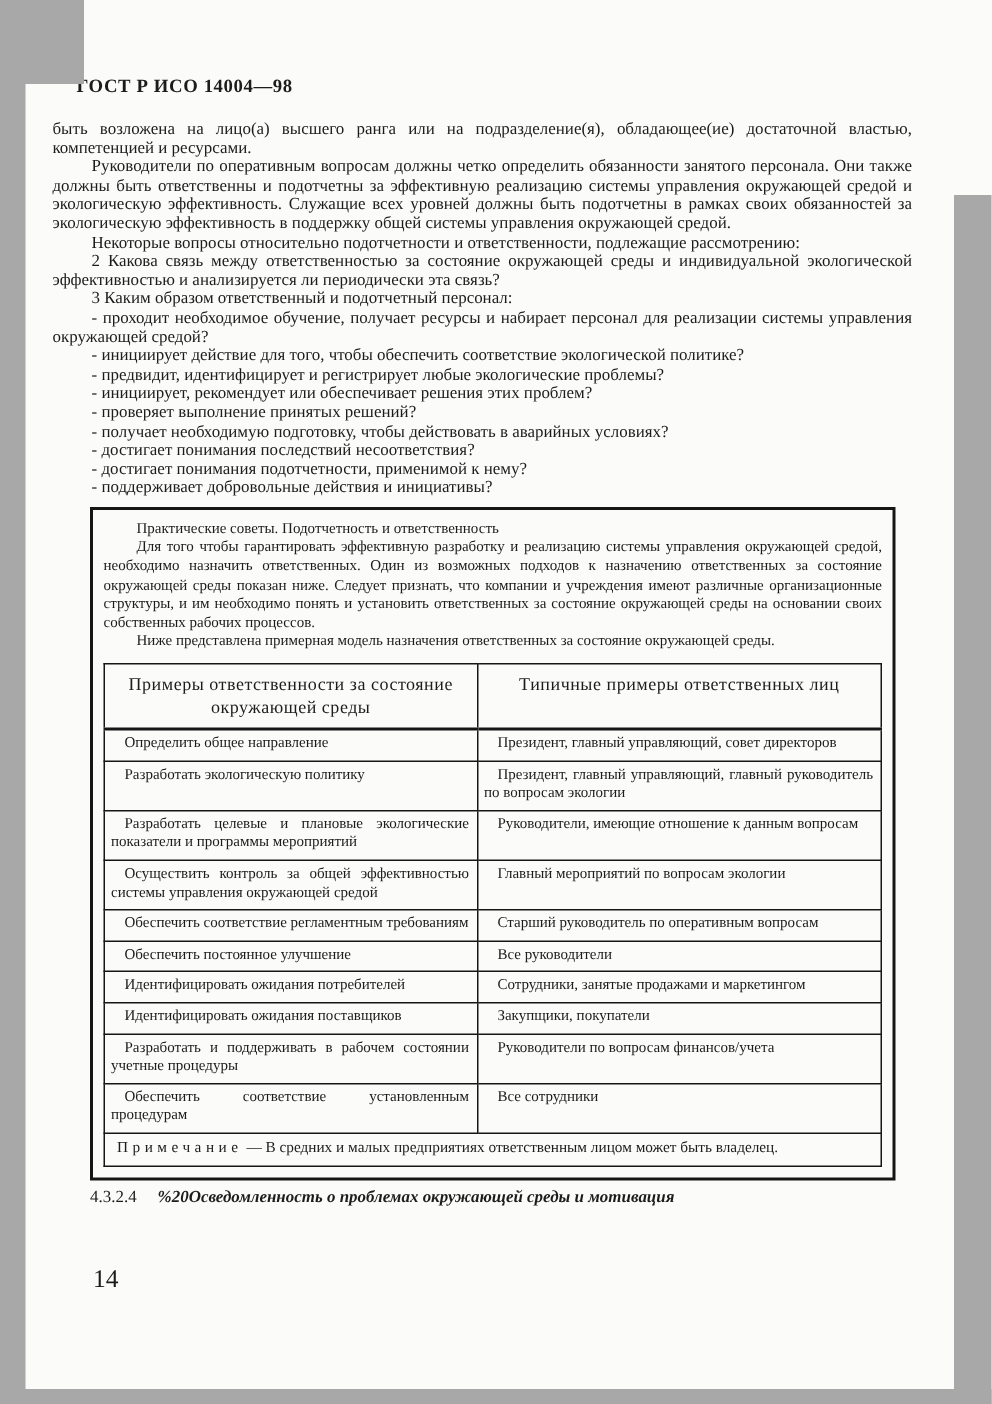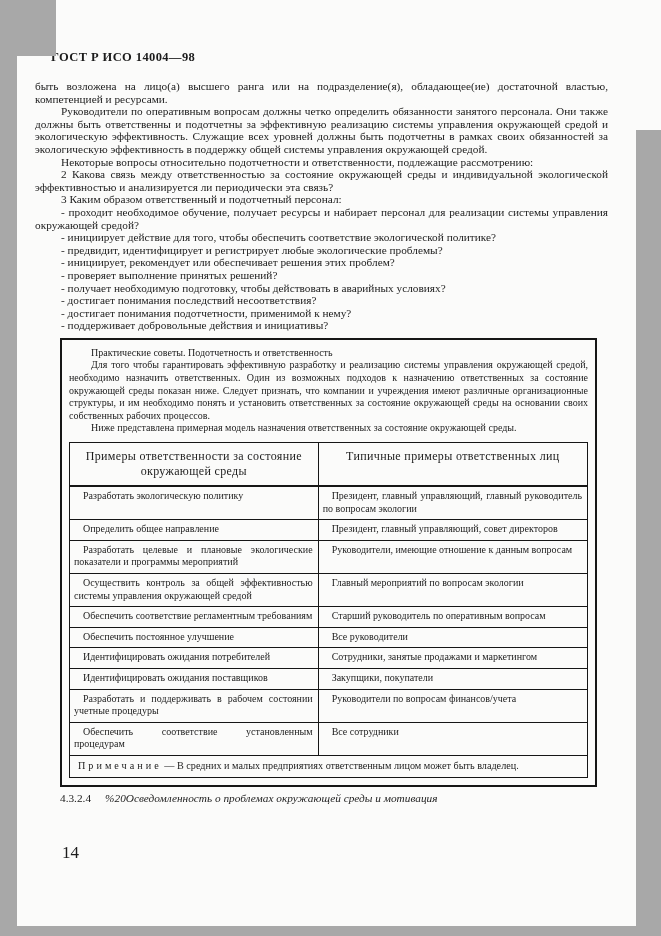--- a/index.html
+++ b/index.html
@@ -81,21 +81,21 @@
   }
   .note-label { letter-spacing: 3px; }
 
   .footer-section { margin: 5px 0 0 0; }
   .section-heading {
     margin: 0 0 0 25px;
     font-size: 11.3px;
     line-height: 13px;
   }
   .section-number { font-style: normal; margin-right: 14px; }
-  .section-title { font-style: italic; }
+  .section-title { font-style: italic; font-weight: bold; }
   .footer-section p.after-heading {
     margin: 0;
     font-size: 11.3px;
     line-height: 13px;
     text-align: justify;
     text-indent: 26px;
   }
   .page-number {
     position: absolute;
     left: 62px; top: 843px;
@@ -144,32 +144,32 @@
         </colgroup>
       <thead>
         <tr>
           <th>Примеры ответственности за состояние окружающей среды</th>
           <th>Типичные примеры ответственных лиц</th>
         </tr>
       </thead>
       <tbody>
         <tr>
           <td>
+              <p>Определить общее направление</p>
+            </td>
+          <td>
+              <p>Президент, главный управляющий, совет директоров</p>
+            </td>
+        </tr>
+        <tr>
+          <td>
               <p>Разработать экологическую политику</p>
             </td>
           <td>
               <p>Президент, главный управляющий, главный руководитель по вопросам экологии</p>
-            </td>
-        </tr>
-        <tr>
-          <td>
-              <p>Определить общее направление</p>
-            </td>
-          <td>
-              <p>Президент, главный управляющий, совет директоров</p>
             </td>
         </tr>
         <tr>
           <td>
               <p>Разработать целевые и плановые экологические показатели и программы мероприятий</p>
             </td>
           <td>
               <p>Руководители, имеющие отношение к данным вопросам</p>
             </td>
         </tr>

